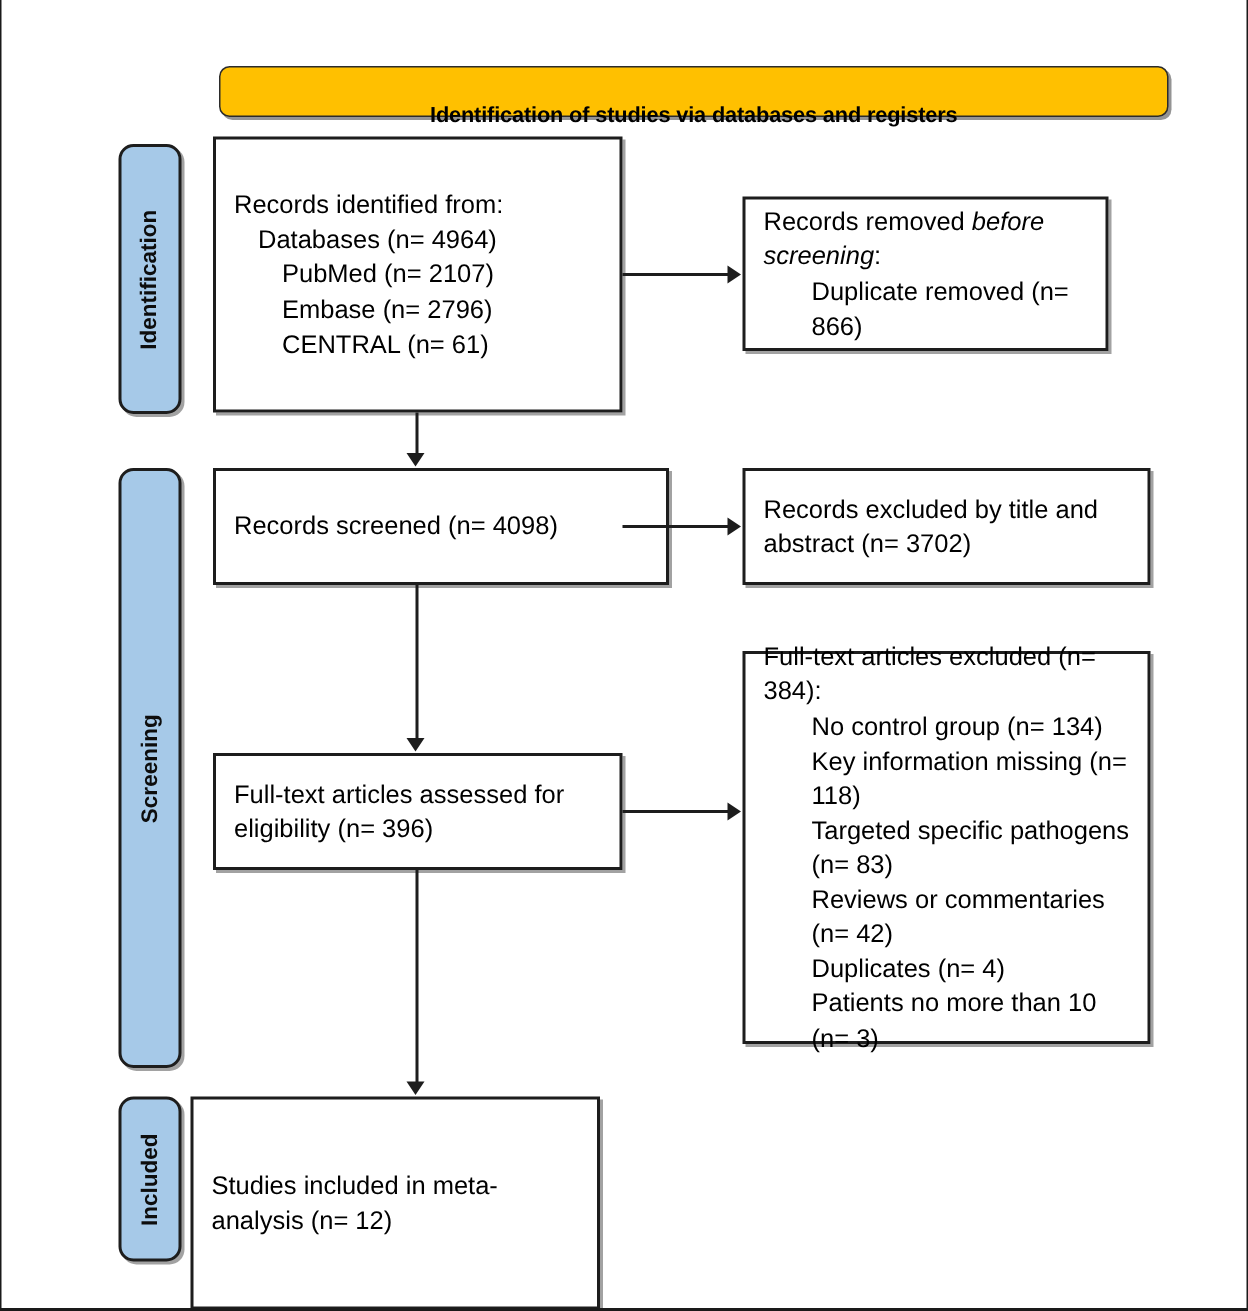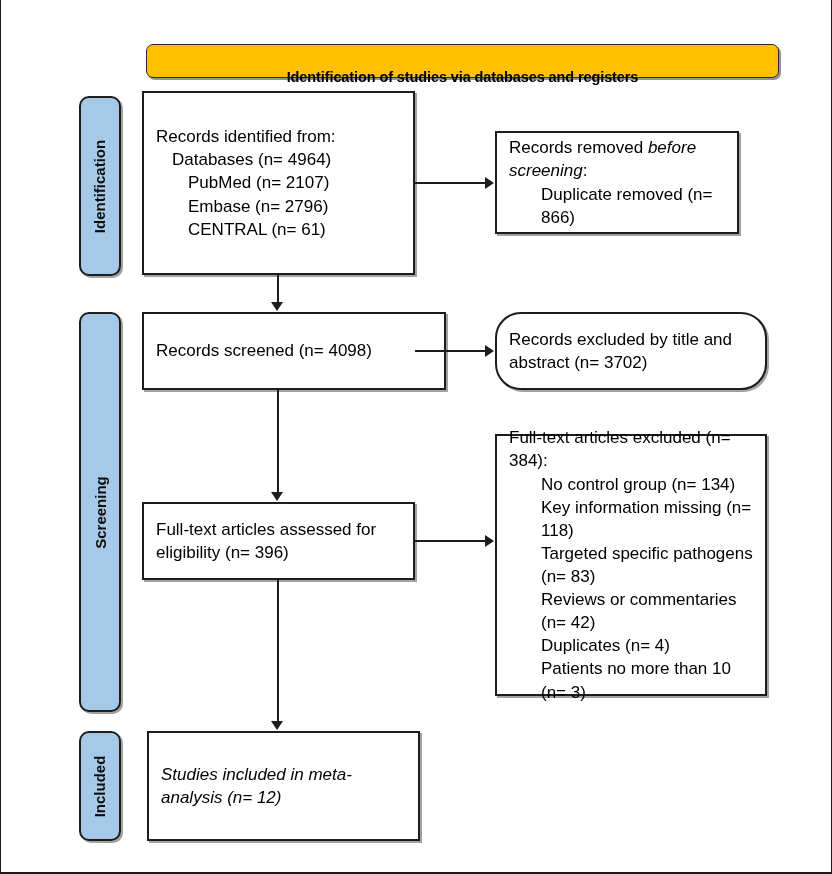--- a/index.html
+++ b/index.html
@@ -87,24 +87,24 @@
     line-height: 1.36;
     color: #000000;
   }
   .indent-1 { padding-left: 16px; display: block; }
   .indent-2 { padding-left: 32px; display: block; }
   .ital { font-style: italic; }
 
   #box-identified   { left: 141px; top: 91px;  width: 273px; height: 184px; }
   #box-removed      { left: 494px; top: 131px; width: 244px; height: 103px; }
   #box-screened     { left: 141px; top: 312px; width: 304px; height: 78px;  }
-  #box-excluded-ta  { left: 494px; top: 312px; width: 272px; height: 78px; border-radius: 26px;  }
+  #box-excluded-ta  { left: 494px; top: 312px; width: 272px; height: 78px;  }
   #box-fulltext     { left: 141px; top: 502px; width: 273px; height: 78px;  }
   #box-fulltext-exc { left: 494px; top: 434px; width: 272px; height: 262px; }
-  #box-included     { left: 146px; top: 731px; width: 273px; height: 110px; font-style: italic; }
+  #box-included     { left: 126px; top: 731px; width: 273px; height: 142px; }
 
   
   .line {
     position: absolute;
     background: #1d1d1d;
   }
   .v-line { width: 2px; }
   .h-line { height: 2px; }
 
   .arrow-down {

